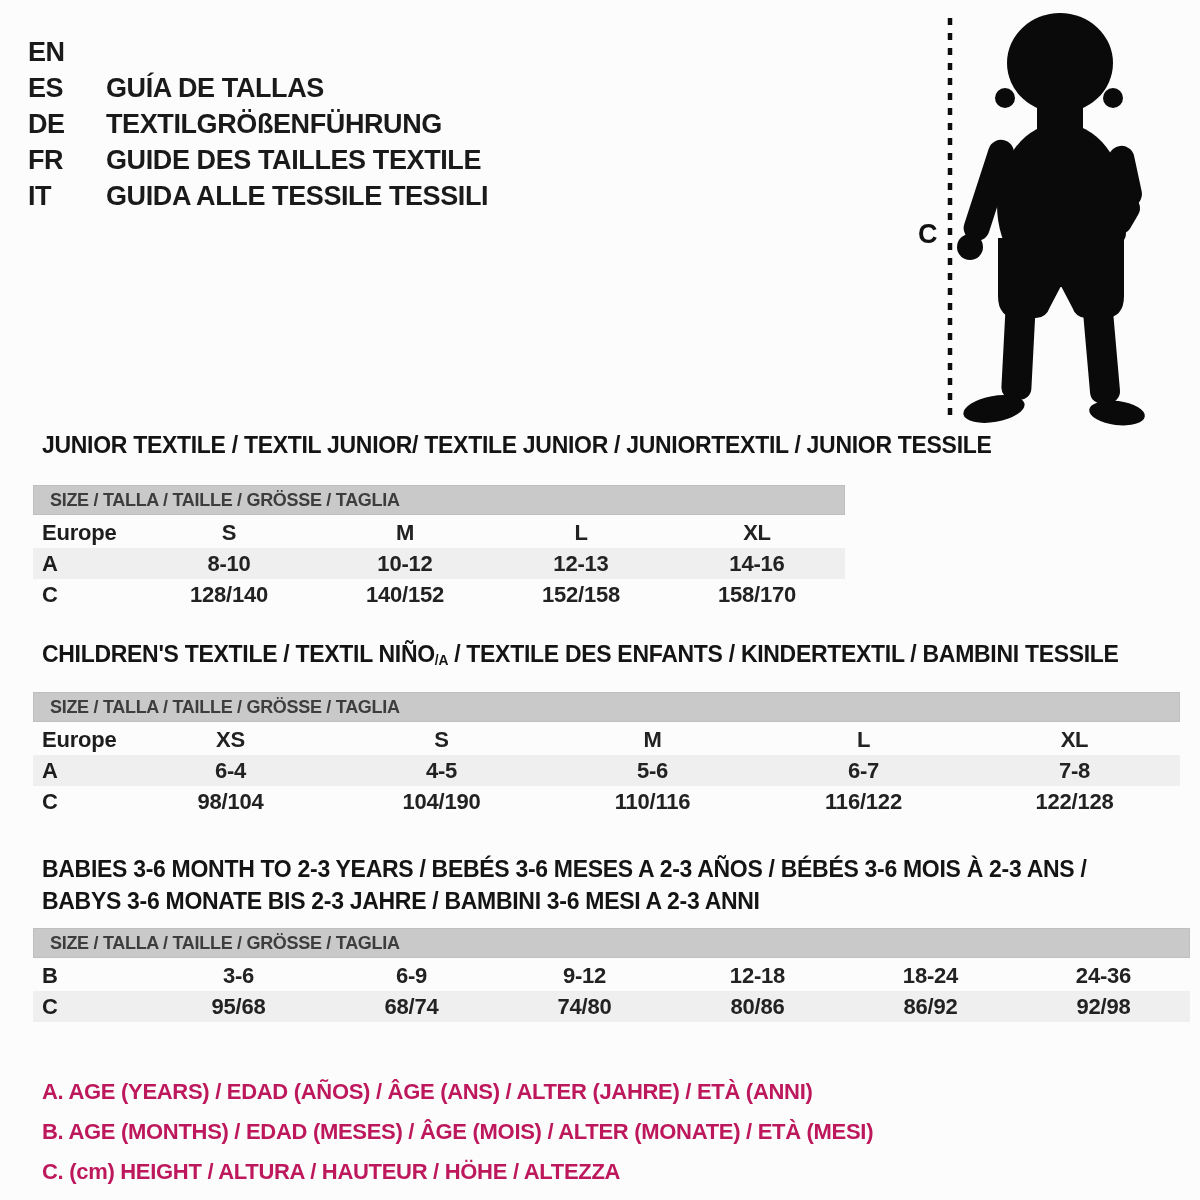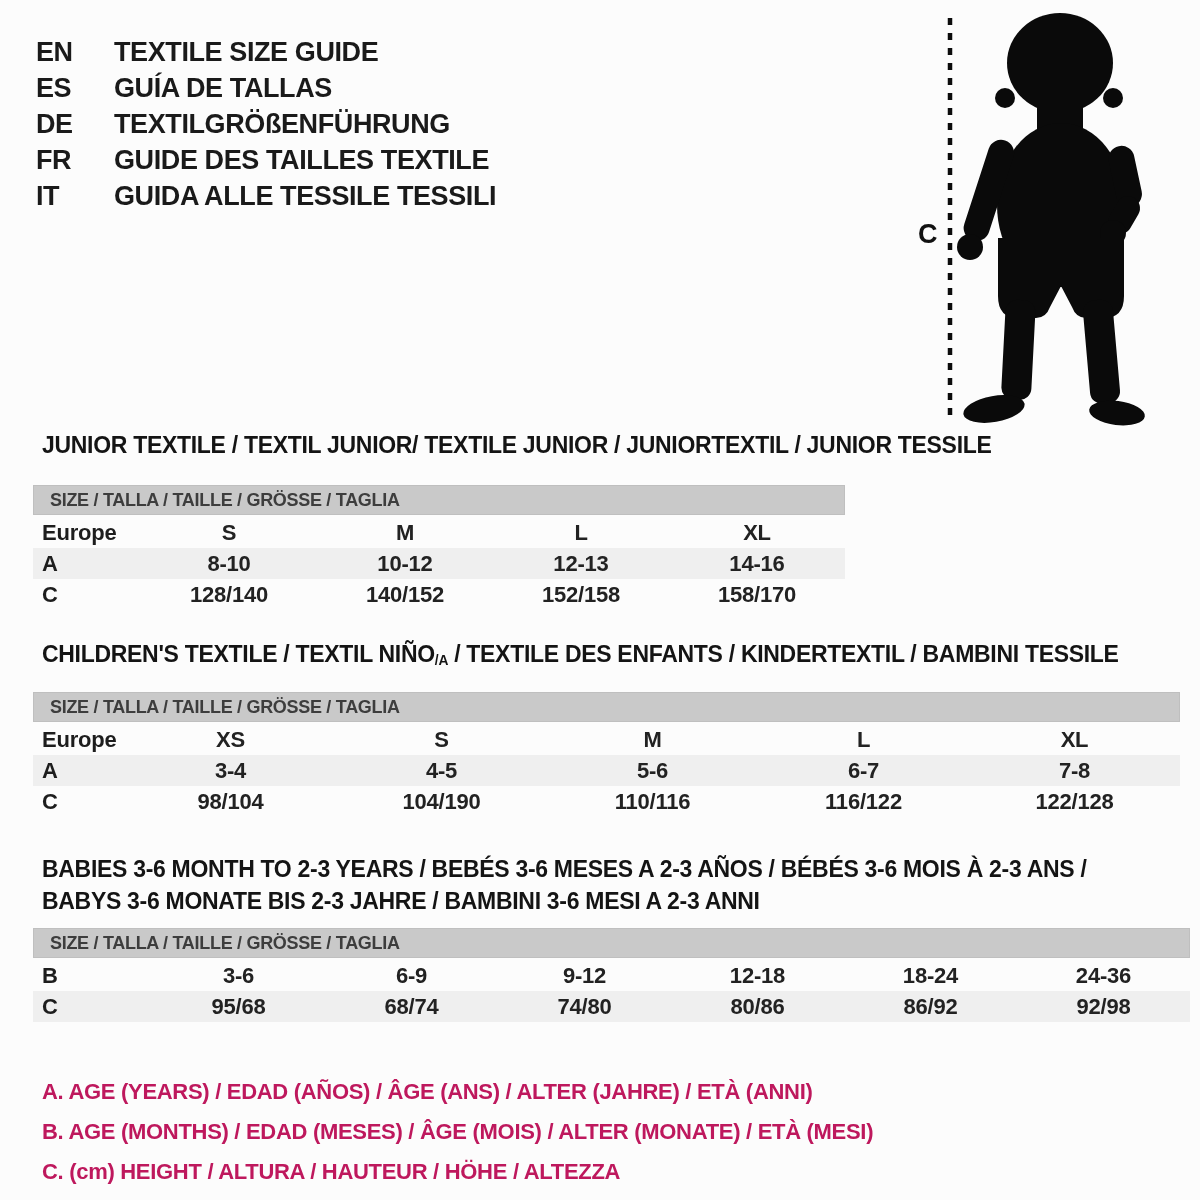--- a/index.html
+++ b/index.html
@@ -6,21 +6,21 @@
   body{
     width:1200px;height:1200px;position:relative;overflow:hidden;
     background:#fcfcfc;
     font-family:"Liberation Sans","DejaVu Sans",sans-serif;
     color:#1a1a1a;
     -webkit-font-smoothing:antialiased;
   }
   .abs{position:absolute;}
 
   
-  .lang-block{left:36px;top:34px;}
+  .lang-block{left:28px;top:34px;}
   .lang-row{display:flex;line-height:36px;font-size:27px;font-weight:700;letter-spacing:-0.4px;}
   .lang-code{width:78px;flex:0 0 78px;}
   .lang-label{white-space:nowrap;}
 
   
   .figure{left:880px;top:0;width:320px;height:440px;}
   .figure svg{display:block;width:320px;height:440px;}
   .measure-text{font-family:"Liberation Sans","DejaVu Sans",sans-serif;font-size:27px;font-weight:700;fill:#111;}
 
   
@@ -44,21 +44,20 @@
   
   .legend{left:42px;top:1072px;}
   .legend-line{font-size:22px;font-weight:700;letter-spacing:-0.3px;line-height:40px;white-space:nowrap;color:#be185d;}
 </style>
 </head>
 <body>
 
 <div class="abs lang-block">
   <div class="lang-row">
     <span class="lang-code">EN</span>
-    <span class="lang-label">TEXTILE SIZE GUIDE</span>
   </div>
   <div class="lang-row">
     <span class="lang-code">ES</span>
     <span class="lang-label">GUÍA DE TALLAS</span>
   </div>
   <div class="lang-row">
     <span class="lang-code">DE</span>
     <span class="lang-label">TEXTILGRÖßENFÜHRUNG</span>
   </div>
   <div class="lang-row">
@@ -168,21 +167,21 @@
         <tr>
       <td class="lbl">Europe</td>
       <td>XS</td>
       <td>S</td>
       <td>M</td>
       <td>L</td>
       <td>XL</td>
     </tr>
     <tr class="alt">
       <td class="lbl">A</td>
-      <td>3-4</td>
+      <td>6-4</td>
       <td>4-5</td>
       <td>5-6</td>
       <td>6-7</td>
       <td>7-8</td>
     </tr>
     <tr>
       <td class="lbl">C</td>
       <td>98/104</td>
       <td>104/190</td>
       <td>110/116</td>

